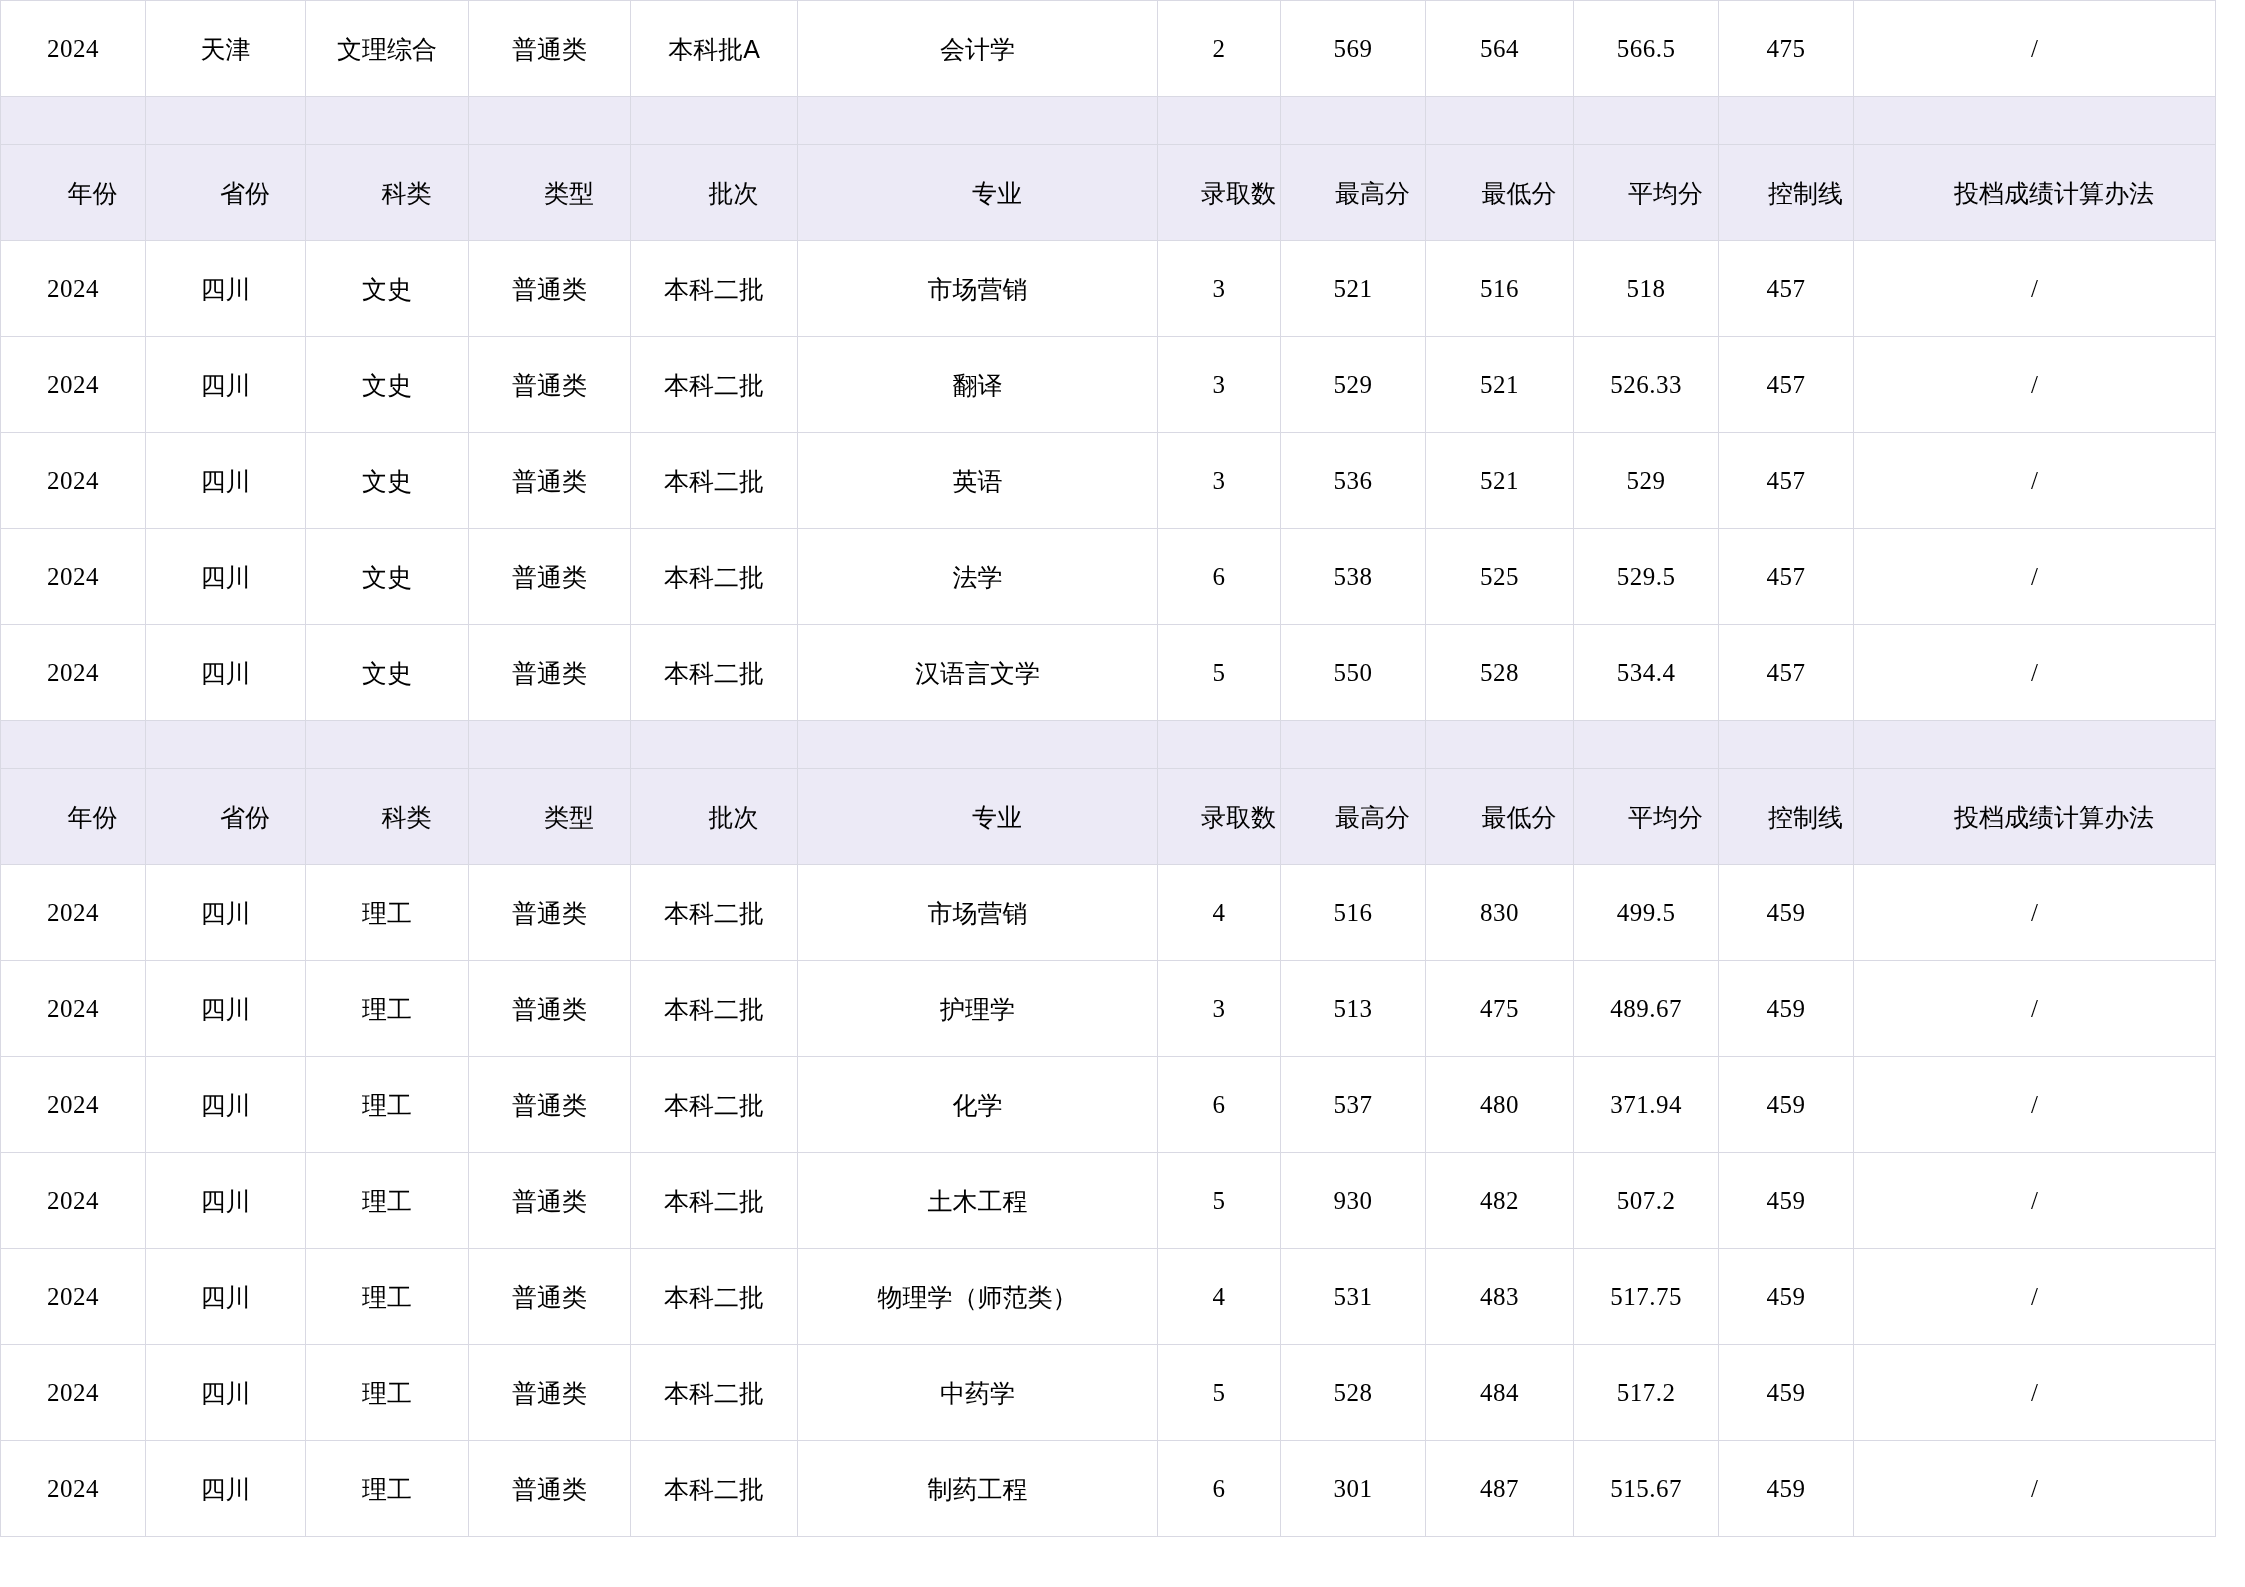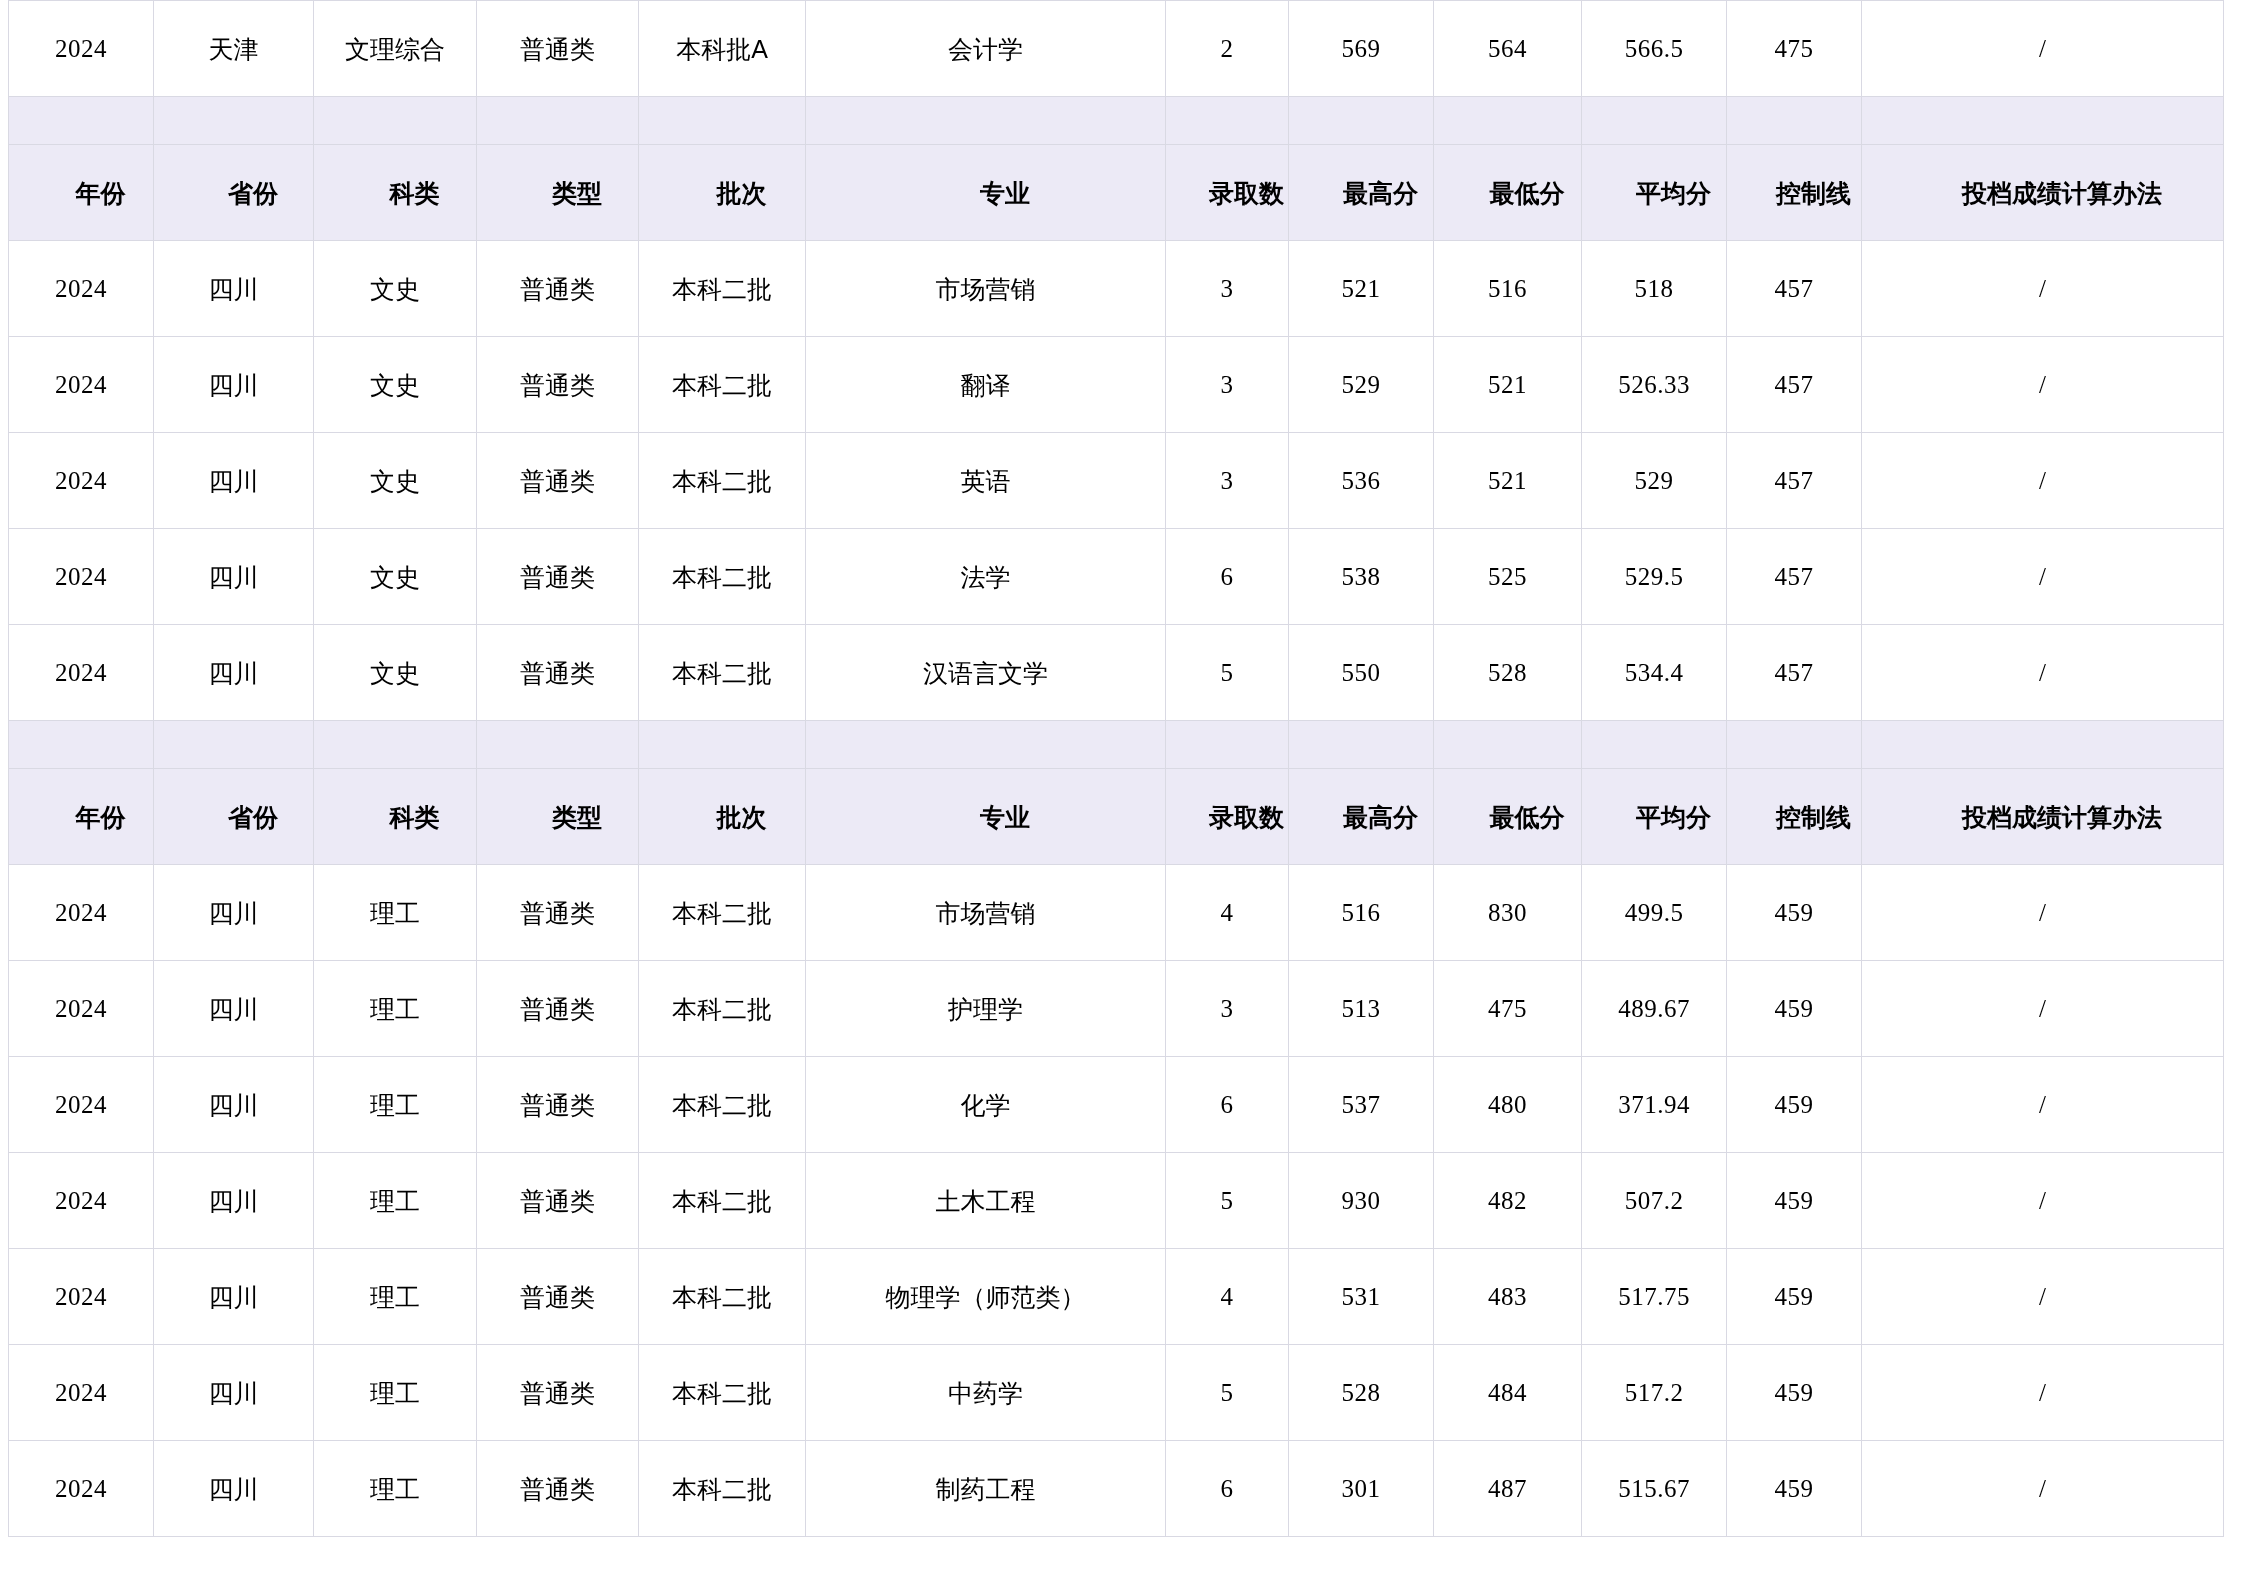--- a/index.html
+++ b/index.html
@@ -16,21 +16,21 @@
   }
   #sheet {
     width: 2245px;
     box-sizing: border-box;
     padding: 0 0 0 0;
   }
   table.admit {
     border-collapse: collapse;
     table-layout: fixed;
     width: 2215px;
-    margin-left: 8px;
+    margin-left: 0px;
   }
   table.admit col.c0 { width: 145px; }
   table.admit col.c1 { width: 160px; }
   table.admit col.c2 { width: 163px; }
   table.admit col.c3 { width: 162px; }
   table.admit col.c4 { width: 167px; }
   table.admit col.c5 { width: 360px; }
   table.admit col.c6 { width: 123px; }
   table.admit col.c7 { width: 145px; }
   table.admit col.c8 { width: 148px; }
@@ -47,21 +47,21 @@
     line-height: 1.2;
     padding: 0 4px;
     box-sizing: border-box;
     white-space: nowrap;
   }
   tr.data td {
     background: #ffffff;
   }
   tr.header td {
     background: #eceaf6;
-    font-weight: bold;
+    font-weight: normal;
     padding-left: 43px;
   }
   tr.spacer td {
     background: #eceaf6;
     height: 48px;
     border-left: 1px solid #d9d9e3;
     border-right: 1px solid #d9d9e3;
     border-top: 1px solid #d9d9e3;
     border-bottom: 1px solid #d9d9e3;
   }

